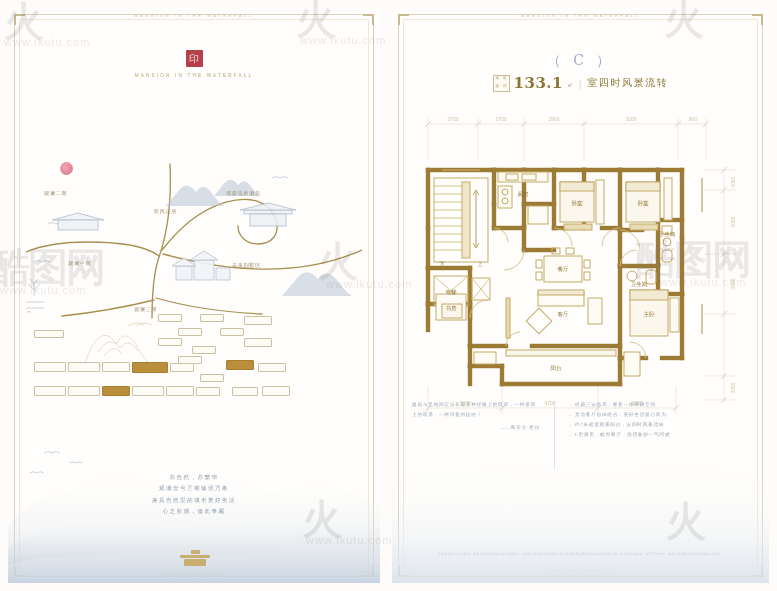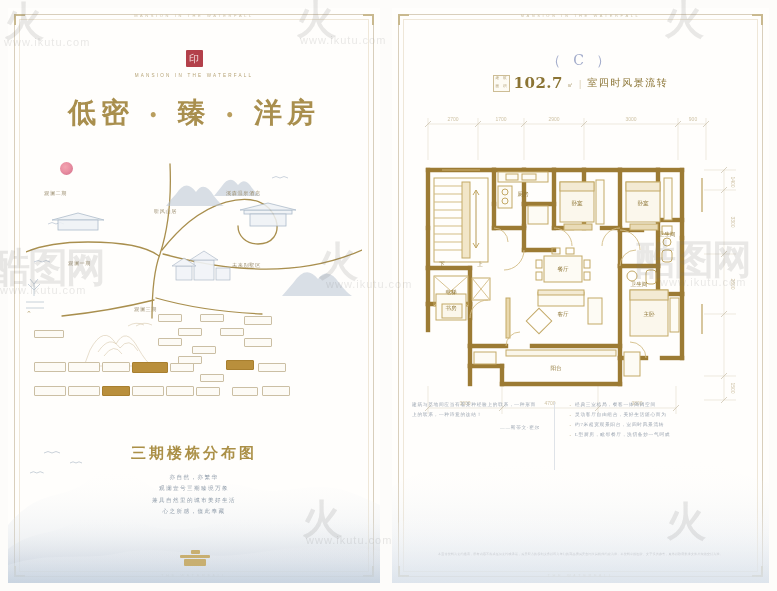--- a/index.html
+++ b/index.html
@@ -183,27 +183,20 @@
         <rect x="176" y="126" width="22" height="7" rx="1"></rect>
         <rect x="183" y="117" width="9" height="4" rx="1"></rect>
       </g>
     </svg>
 
     <div class="logo-wrap">
       <div class="seal">印</div>
       <div class="brand-en">MANSION IN THE WATERFALL</div>
     </div>
 
-    <div class="headline">
-      <span>低密</span>
-      <span class="dot">•</span>
-      <span>臻</span>
-      <span class="dot">•</span>
-      <span>洋房</span>
-    </div>
 
     <div class="tree">
       <div class="sun"></div>
       <svg width="336" height="170" viewBox="0 0 336 170">
         <g fill="none" stroke="#a98f4e" stroke-width="1.3" stroke-linecap="round">
           <path d="M126,168 C126,140 128,120 134,104 C140,86 146,60 144,14"></path>
           <path d="M133,106 C120,96 96,92 62,92 C36,92 14,96 0,102"></path>
           <path d="M136,100 C152,80 172,60 200,52 C226,45 244,52 250,70 C254,84 246,94 232,94 C220,94 212,86 212,76"></path>
           <path d="M137,104 C160,110 186,116 214,118 C262,122 300,116 336,100"></path>
           <path d="M128,150 C104,156 74,162 36,166"></path>
@@ -285,21 +278,20 @@
       <div class="blk" style="left:2px;top:78px;width:30px;height:8px;"></div>
       <div class="blk" style="left:36px;top:78px;width:30px;height:8px;"></div>
       <div class="blk gold" style="left:70px;top:78px;width:26px;height:8px;"></div>
       <div class="blk" style="left:100px;top:78px;width:30px;height:8px;"></div>
       <div class="blk" style="left:134px;top:78px;width:26px;height:8px;"></div>
       <div class="blk" style="left:164px;top:79px;width:22px;height:7px;"></div>
       <div class="blk" style="left:200px;top:79px;width:24px;height:7px;"></div>
       <div class="blk" style="left:230px;top:78px;width:26px;height:8px;"></div>
     </div>
 
-    <div class="map-title">三期楼栋分布图</div>
     <div class="poem">
       <div>亦自然，亦繁华</div>
       <div>观澜壹号三期臻境万象</div>
       <div>兼具自然里的城市美好生活</div>
       <div>心之所感，值此奉藏</div>
     </div>
   </div>
 
   <div class="panel panel-right">
     <div class="frame">
@@ -328,21 +320,21 @@
 
     <div class="unit-code">（ C ）</div>
 
     <div class="unit-meta">
       <div class="area-badge">
         <span>建</span>
         <span>筑</span>
         <span>面</span>
         <span>积</span>
       </div>
-      <span class="area-num">102.7</span>
+      <span class="area-num">133.1</span>
       <span class="area-unit">㎡</span>
       <span class="meta-sep">|</span>
       <span class="unit-type">室四时风景流转</span>
     </div>
 
     <div class="plan">
       <svg width="344" height="330" viewBox="0 0 344 330">
 
         <g stroke="#e2dbcb" stroke-width=".6" fill="none">
           <line x1="22" y1="16" x2="300" y2="16"></line>

